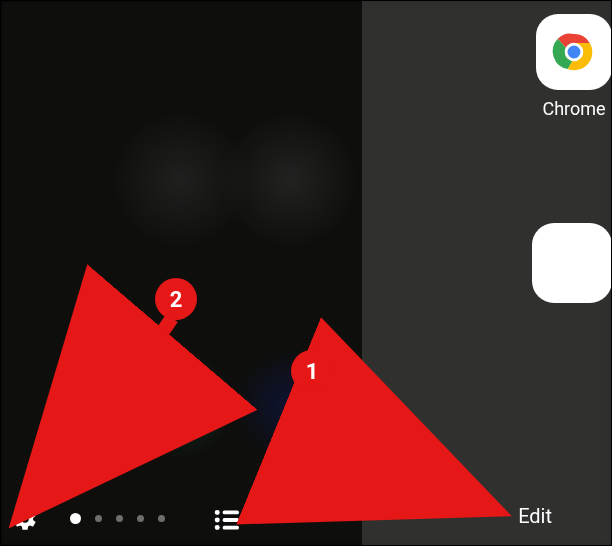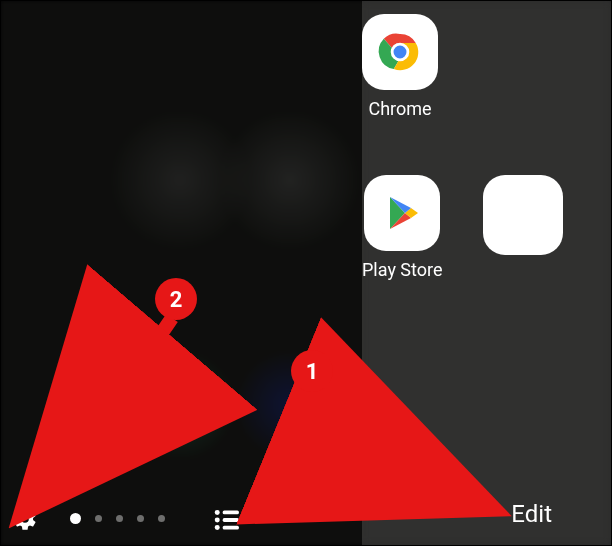--- a/index.html
+++ b/index.html
@@ -7,29 +7,29 @@
       radial-gradient(circle at 180px 180px, rgba(120,120,120,0.35) 0, transparent 70px),
       radial-gradient(circle at 290px 180px, rgba(130,130,130,0.35) 0, transparent 70px),
       radial-gradient(circle at 180px 405px, rgba(60,180,120,0.35) 0, transparent 55px),
       radial-gradient(circle at 290px 405px, rgba(30,50,220,0.35) 0, transparent 55px),
       linear-gradient(#1a1b18,#1a1b18);
       filter:blur(2px)}
   .bg::after{content:"";position:absolute;inset:0;background:rgba(0,0,0,0.45)}
   .border{position:absolute;inset:0;border:1px solid #000;box-sizing:border-box}
 
   .panel{position:absolute;right:0;top:0;bottom:0;width:250px;background:rgba(255,255,255,0.14);backdrop-filter:blur(4px)}
-  .apps{position:absolute;left:0;right:0;top:14px;display:flex;flex-direction:column;gap:56px;align-items:flex-start}
+  .apps{position:absolute;left:0;right:0;top:14px;display:flex;flex-direction:column;gap:104px;align-items:flex-end}
   .row{display:flex;gap:40px}
   .app{display:flex;flex-direction:column;align-items:center;gap:8px;cursor:pointer}
   .app .tile{width:76px;height:76px;border-radius:22px;display:flex;align-items:center;justify-content:center;background:#fff}
   .app .lbl{color:#fff;font-size:18px}
   .addtile{background:transparent;border:2px solid rgba(255,255,255,0.12);display:flex;align-items:center;justify-content:center}
   .addtile .plus{color:rgba(255,255,255,0.5);font-size:34px;line-height:1}
 
-  .edit{position:absolute;bottom:18px;right:60px;color:#fff;font-size:24px;cursor:pointer}
+  .edit{position:absolute;bottom:18px;right:60px;color:#fff;font-size:20px;cursor:pointer}
 
   .bottombar{position:absolute;bottom:14px;left:0;width:362px;height:30px;display:flex;align-items:center}
   .gear{position:absolute;left:12px;bottom:0;color:#fff;cursor:pointer}
   .gear svg{width:26px;height:26px;display:block}
   .pagedots{position:absolute;left:70px;bottom:8px;display:flex;gap:14px;align-items:center}
   .pagedots .dot{width:7px;height:7px;border-radius:50%;background:rgba(255,255,255,0.4)}
   .pagedots .dot.active{width:11px;height:11px;background:#fff}
   .listicon{position:absolute;left:214px;bottom:1px;color:#fff;cursor:pointer}
   .listicon svg{width:26px;height:22px;display:block}
 
@@ -80,32 +80,20 @@
             <path fill="#FBBC05" d="M38 16H24a8 8 0 0 1 .8 12.2l-6.3 10.9A16 16 0 0 0 38 16Z"></path>
             <circle cx="24" cy="24" r="7" fill="#4285F4"></circle>
               <circle cx="24" cy="24" r="7" fill="none" stroke="#fff" stroke-width="2.5"></circle>
           </svg>
         </div>
         <span class="lbl">Chrome</span>
       </div>
     </div>
     <div class="row">
       <div class="app">
-        <div class="tile">
-          <svg width="48" height="48" viewBox="0 0 48 48">
-            <path fill="#34A853" d="M12 8v32l15-16Z"></path>
-            <path fill="#FBBC05" d="M27 24 40 24 12 8Z" opacity=".0"></path>
-            <path fill="#EA4335" d="M12 40 33 29l-6-5Z"></path>
-            <path fill="#FBBC05" d="M33 19 40 24l-7 5-6-5Z"></path>
-            <path fill="#4285F4" d="M12 8 33 19l-6 5Z"></path>
-          </svg>
-        </div>
-        <span class="lbl">Play Store</span>
-      </div>
-      <div class="app">
         <div class="tile addtile">
             <span class="plus">+</span>
           </div>
         <span class="lbl">&nbsp;</span>
       </div>
     </div>
   </div>
   <div class="edit">Edit</div>
 </div>
 

